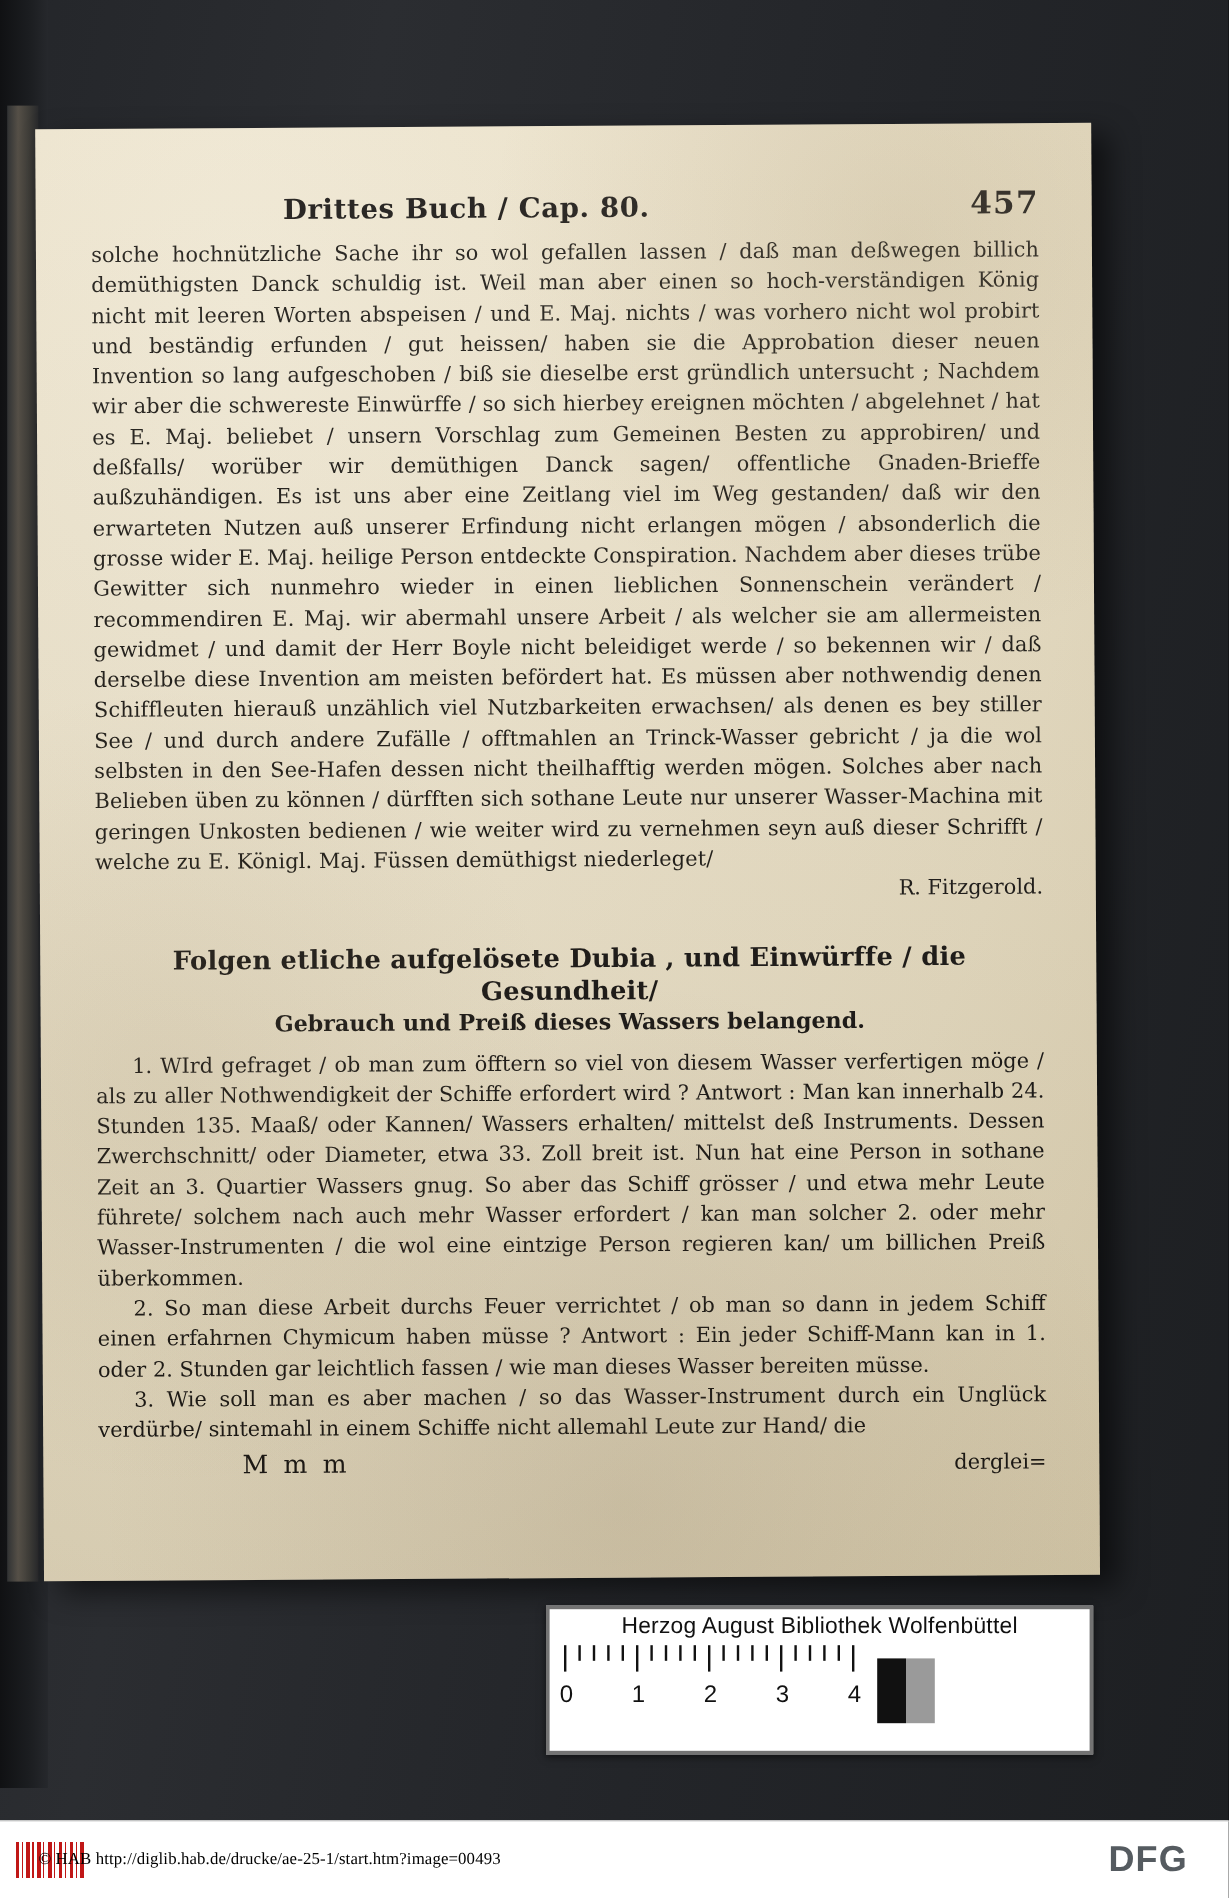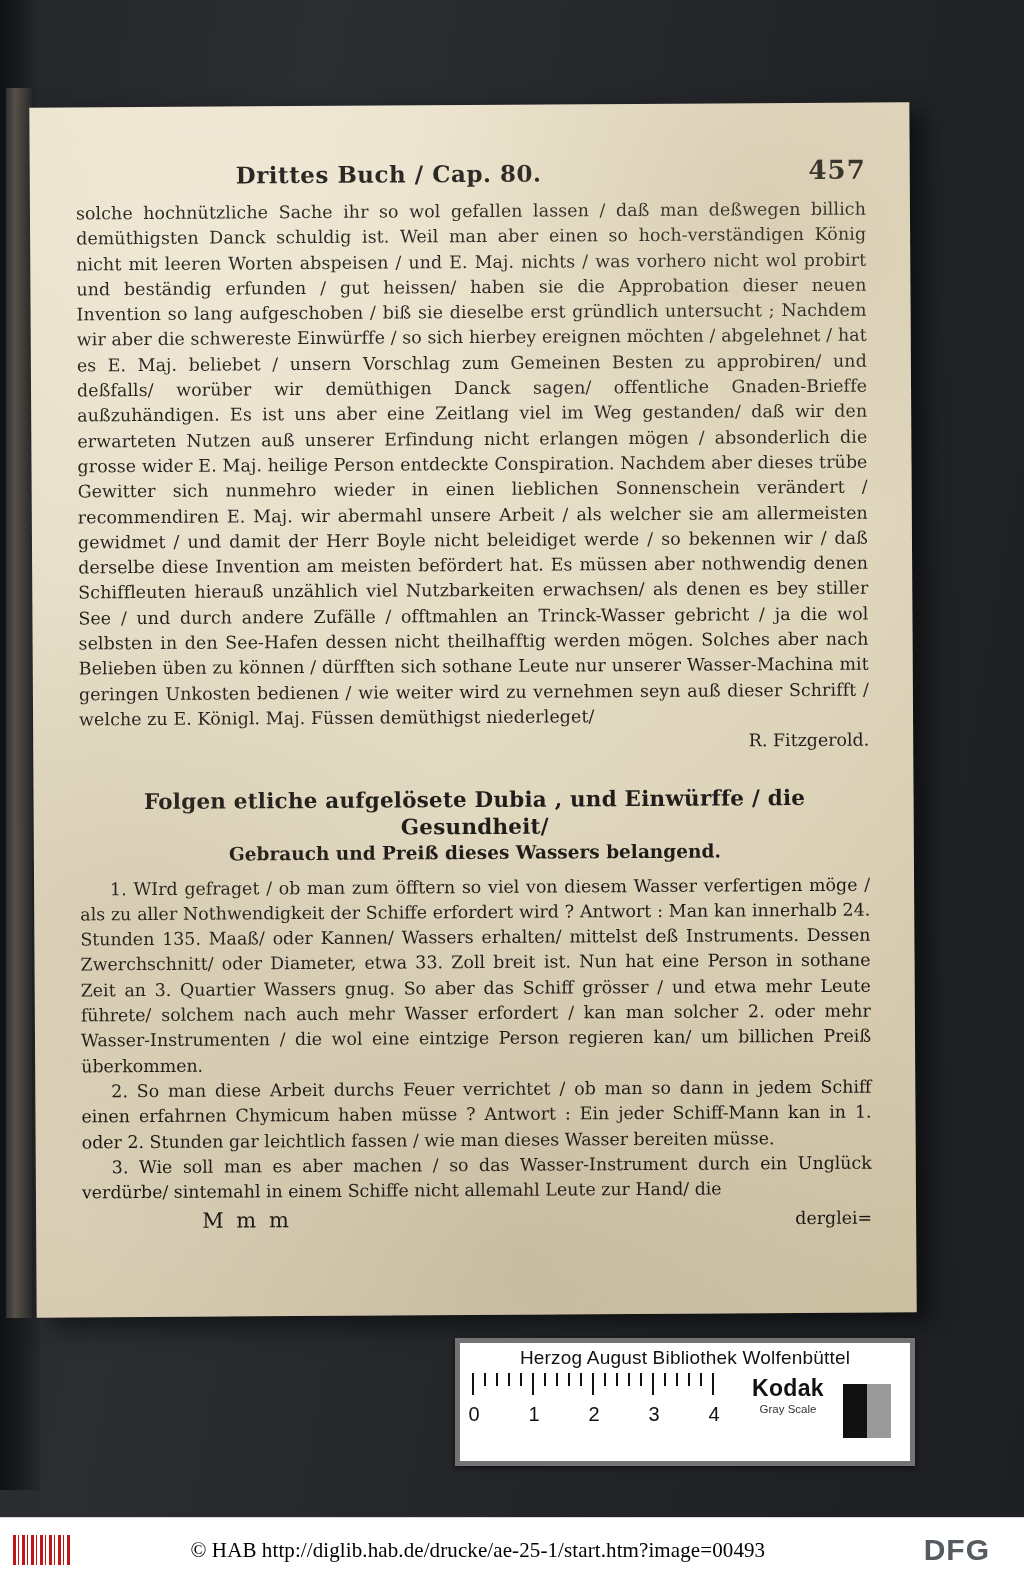--- a/index.html
+++ b/index.html
@@ -160,21 +160,21 @@
   }
 
   
   .target-card {
     position: absolute;
     left: 455px;
     top: 1338px;
     width: 450px;
     height: 118px;
     background: #ffffff;
-    border: 5px solid #737373;
+    border: 3px solid #737373;
     box-shadow: 0 2px 6px rgba(0,0,0,.6);
   }
   .target-title {
     text-align: center;
     font-family: "Liberation Sans", sans-serif;
     font-size: 19px;
     color: #111;
     padding-top: 4px;
     letter-spacing: .2px;
   }
@@ -260,24 +260,24 @@
     background: repeating-linear-gradient(
       90deg,
       #c01716 0px, #c01716 3px,
       #ffffff 3px, #ffffff 5px,
       #c01716 5px, #c01716 6px,
       #ffffff 6px, #ffffff 9px);
     border: 1px solid #fff;
   }
   .credit {
     font-family: "Liberation Serif", serif;
-    font-size: 21px;
+    font-size: 14px;
     color: #000;
     flex: 1;
-    text-align: center;
+    text-align: left;
     margin-left: -40px;
     letter-spacing: .1px;
   }
   .dfg {
     font-family: "Liberation Sans", sans-serif;
     font-weight: bold;
     font-size: 30px;
     color: #555b60;
     margin-right: 34px;
     letter-spacing: 1px;
@@ -353,24 +353,20 @@
         <i class="major" style="left:244px"></i>
       </div>
       <div class="nums">
         <span style="left:6px">0</span>
         <span style="left:66px">1</span>
         <span style="left:126px">2</span>
         <span style="left:186px">3</span>
         <span style="left:246px">4</span>
       </div>
     </div>
-    <div class="kodak">
-      <div class="brand">Kodak</div>
-      <div class="sub">Gray Scale</div>
-    </div>
     <div class="patches">
       <span style="background:#111111"></span>
       <span style="background:#9a9a9a"></span>
     </div>
   </div>
 </div>
 
 <div class="bottom-bar">
   <div class="barcode"></div>
   <div class="credit">© HAB http://diglib.hab.de/drucke/ae-25-1/start.htm?image=00493</div>

